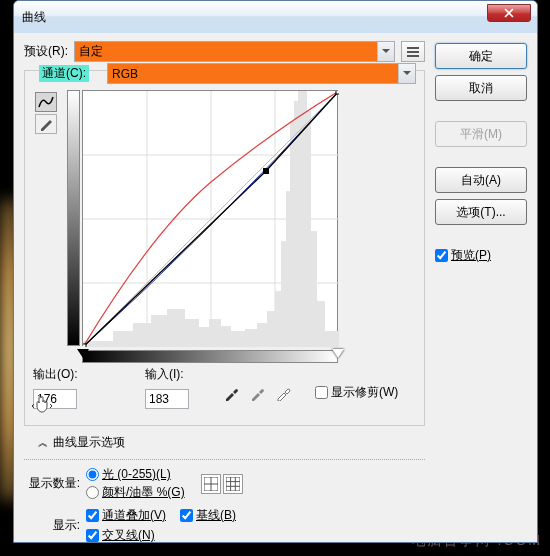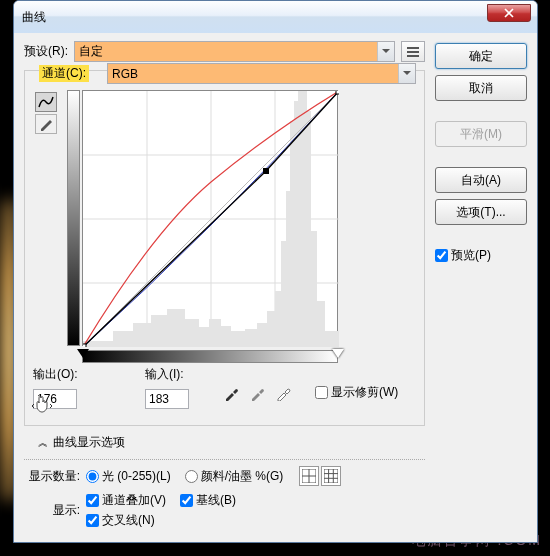--- a/index.html
+++ b/index.html
@@ -13,27 +13,27 @@
 .titlebar-text { flex: 1; color: #000; padding-left: 2px; }
 .close-btn { width: 44px; height: 18px; background: linear-gradient(to bottom, #e8a0a0 0%, #d05050 45%, #c03030 55%, #b02020 100%); border: 1px solid #803030; border-radius: 0 0 3px 3px; color: #fff; display: flex; align-items: center; justify-content: center; margin-top: -8px; }
 .close-btn svg { width: 10px; height: 10px; }
 
 .content { padding: 8px 10px; display: flex; gap: 10px; }
 .left-col { flex: 1; }
 .right-col { width: 92px; display: flex; flex-direction: column; gap: 6px; padding-top: 2px; }
 
 .preset-row { display: flex; align-items: center; gap: 6px; margin-bottom: 8px; }
 .preset-row label { white-space: nowrap; }
-.select { flex: 1; height: 21px; border: 1px solid #abadb3; background: #fdba74; display: flex; align-items: center; padding: 0 4px; position: relative; }
+.select { flex: 1; height: 21px; border: 1px solid #abadb3; background: #f97316; display: flex; align-items: center; padding: 0 4px; position: relative; }
 .select-arrow { position: absolute; right: 0; top: 0; width: 17px; height: 19px; background: linear-gradient(to bottom, #f2f4f6, #dde1e6); border-left: 1px solid #c0c4c8; display: flex; align-items: center; justify-content: center; }
 .icon-btn-sm { width: 24px; height: 21px; border: 1px solid #abadb3; background: linear-gradient(to bottom, #fdfdfd, #e8e8e8); display: flex; align-items: center; justify-content: center; }
 
 .channel-group { border: 1px solid #ccc; padding: 8px; margin-bottom: 0; }
 .channel-row { display: flex; align-items: center; gap: 6px; margin: -16px 0 6px 6px; }
-.channel-row > label { background: #fde047; padding: 0 3px; }
+.channel-row > label { background: #5eead4; padding: 0 3px; }
 .channel-select { width: 114px; margin-left: 12px; }
 
 .curve-area { display: flex; gap: 4px; }
 .tools-col { width: 26px; display: flex; flex-direction: column; align-items: center; gap: 2px; padding-top: 2px; }
 .tool-btn { width: 22px; height: 20px; border: 1px solid #b0b0b0; background: #f0f0f0; display: flex; align-items: center; justify-content: center; }
 .tool-btn.active { background: #d8d8d8; border-color: #888; }
 
 .graph-wrap { position: relative; }
 .y-grad { position: absolute; left: -15px; top: 0; width: 13px; height: 256px; background: linear-gradient(to top, #000, #fff); border: 1px solid #888; }
 .graph { width: 256px; height: 256px; border: 1px solid #888; background: #fff; position: relative; }
@@ -50,22 +50,22 @@
 .eyedroppers { display: flex; gap: 4px; margin-left: 20px; margin-top: 16px; }
 .eyedrop { width: 22px; height: 22px; display: flex; align-items: center; justify-content: center; }
 .clip-check { margin-left: 14px; margin-top: 18px; display: flex; align-items: center; gap: 3px; }
 
 .expand-row { display: flex; align-items: center; gap: 5px; margin: 8px 0 8px 14px; }
 .expand-arrow { font-size: 10px; }
 
 .display-group { border-top: 1px dotted #aaa; padding-top: 6px; margin-top: 8px; }
 .dg-row { display: flex; align-items: center; gap: 6px; margin-bottom: 6px; }
 .dg-row .lbl { width: 56px; text-align: right; }
-.radio-col { display: flex; flex-direction: row; gap: 14px; }
-.radio-item, .check-item { display: flex; align-items: center; gap: 3px; }
+.radio-col { display: flex; flex-direction: column; gap: 1px; }
+.radio-item, .check-item { display: flex; align-items: center; gap: 3px; text-decoration: underline; }
 .grid-btns { display: flex; gap: 2px; margin-left: 10px; }
 .grid-btn { width: 20px; height: 20px; border: 1px solid #999; background: #fff; display: flex; align-items: center; justify-content: center; }
 .checks-grid { display: grid; grid-template-columns: auto auto; gap: 3px 14px; }
 
 .btn { height: 26px; border: 1px solid #707070; background: linear-gradient(to bottom, #fdfdfd, #e4e4e4); border-radius: 3px; display: flex; align-items: center; justify-content: center; cursor: default; }
 .btn.primary { border: 1px solid #3c7fb1; box-shadow: 0 0 2px #5ca0d8; }
 .btn.disabled { color: #a0a0a0; border-color: #c0c0c0; background: #f0f0f0; }
 input[type=checkbox], input[type=radio] { margin: 0; }
 </style>
 </head>

